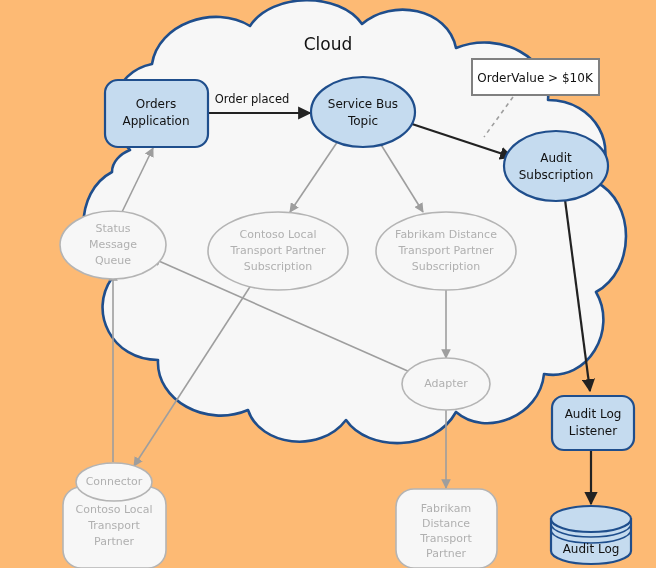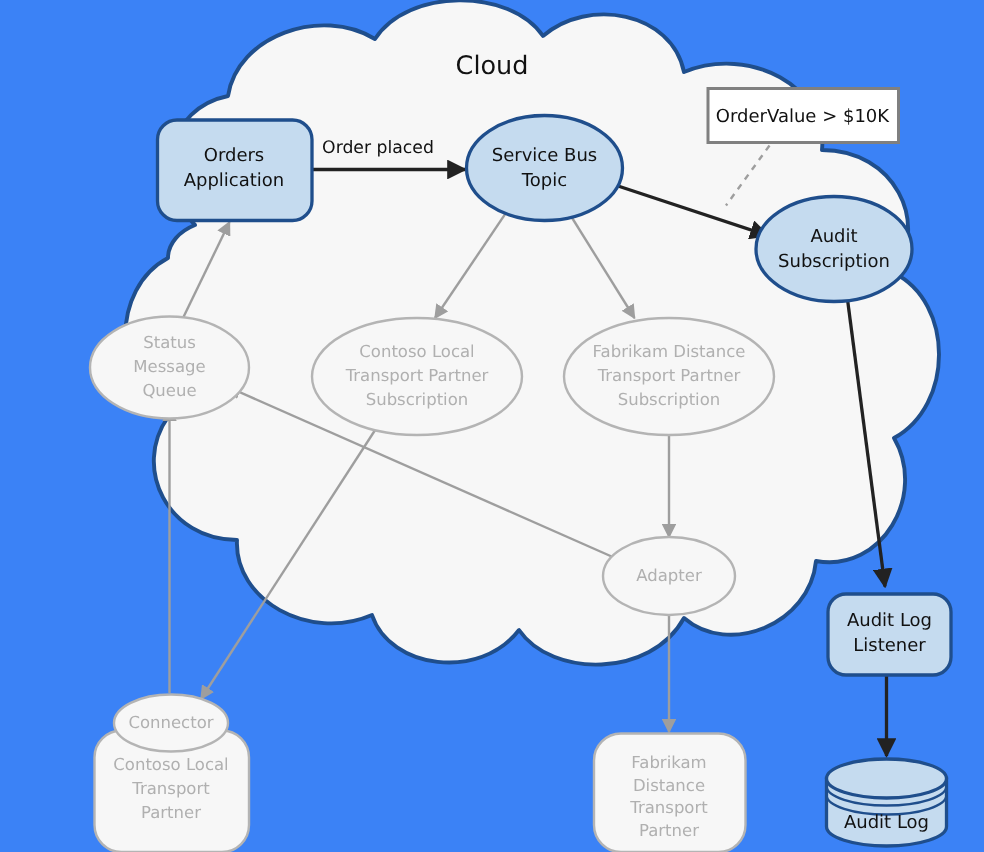--- a/index.html
+++ b/index.html
@@ -8,21 +8,21 @@
     padding: 0;
     background: #ffffff;
   }
   body {
     font-family: "DejaVu Sans", sans-serif;
   }
   #diagram-root {
     position: relative;
     width: 656px;
     height: 568px;
-    background: #3b82f6;
+    background: #fdba74;
     overflow: hidden;
   }
   #diagram-svg {
     display: block;
     width: 656px;
     height: 568px;
   }
   .node-label {
     font-family: "DejaVu Sans", sans-serif;
     text-anchor: middle;

